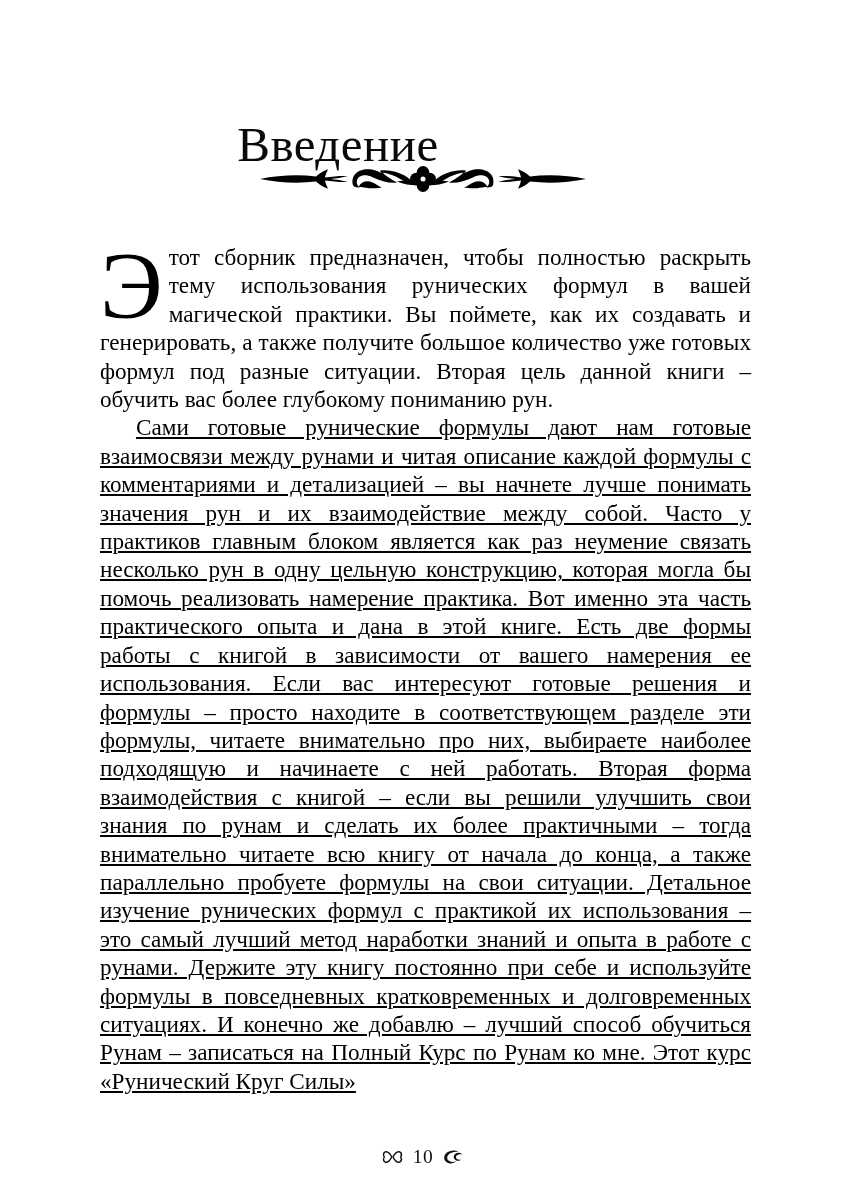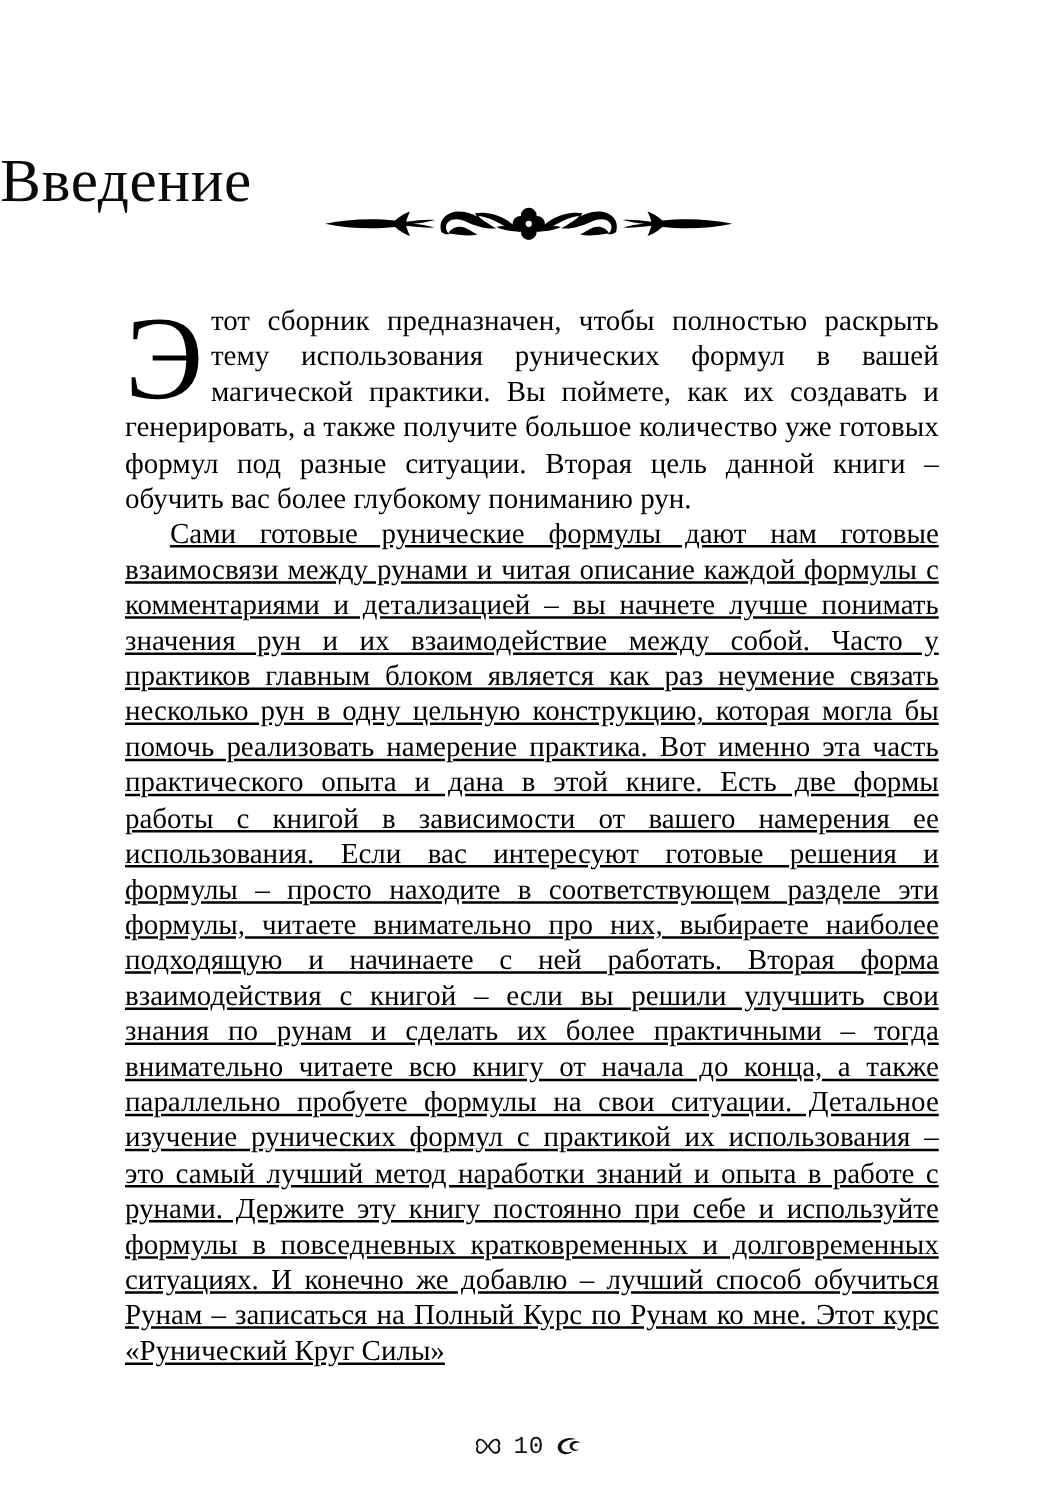--- a/index.html
+++ b/index.html
@@ -20,21 +20,21 @@
     overflow: hidden;
     box-sizing: border-box;
   }
 
   
   .chapter-title {
     position: absolute;
     top: 86px;
     left: 0;
     width: 676px;
-    text-align: left;
+    text-align: center;
     font-size: 49px;
     line-height: 1.05;
     font-weight: 400;
     letter-spacing: 0.5px;
     color: #0a0a0a;
   }
 
   
   .ornament-divider {
     position: absolute;
@@ -101,21 +101,21 @@
     font-size: 19px;
     color: #101010;
   }
   .folio .leaf {
     display: inline-flex;
     align-items: center;
     line-height: 1;
   }
   .folio .leaf svg { display: block; }
   .folio .folio-number {
-    font-family: Liberation Mono, monospace;
+    font-family: Liberation Serif, serif;
     font-size: 19.5px;
     letter-spacing: 0.5px;
   }
 </style>
 </head>
 <body>
 
 <div class="page">
 
   <h1 class="chapter-title">Введение</h1>

